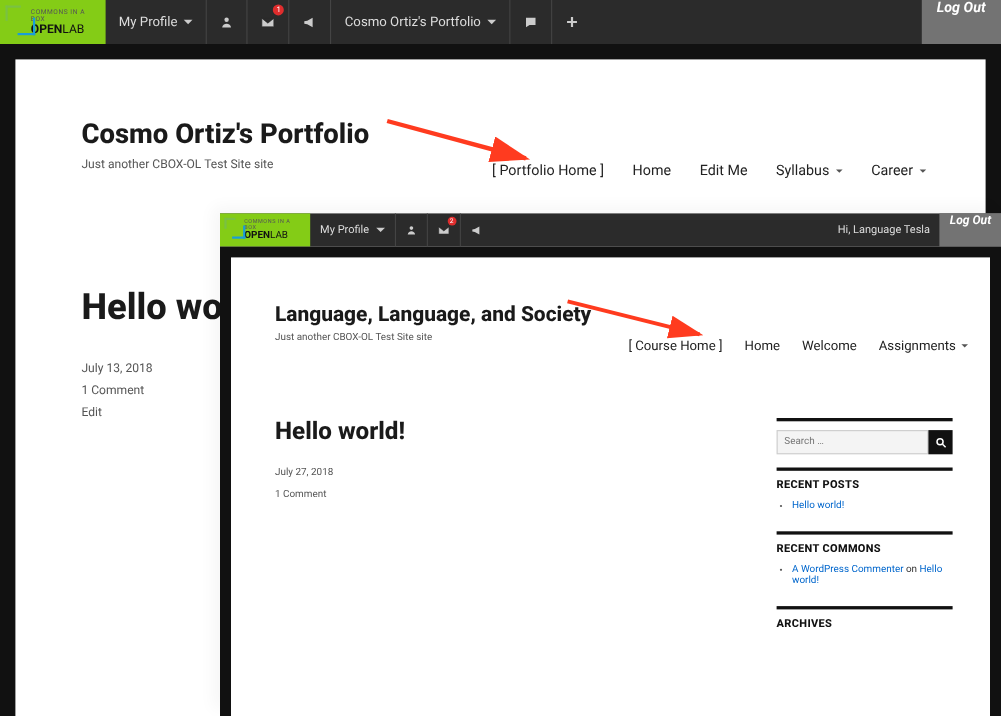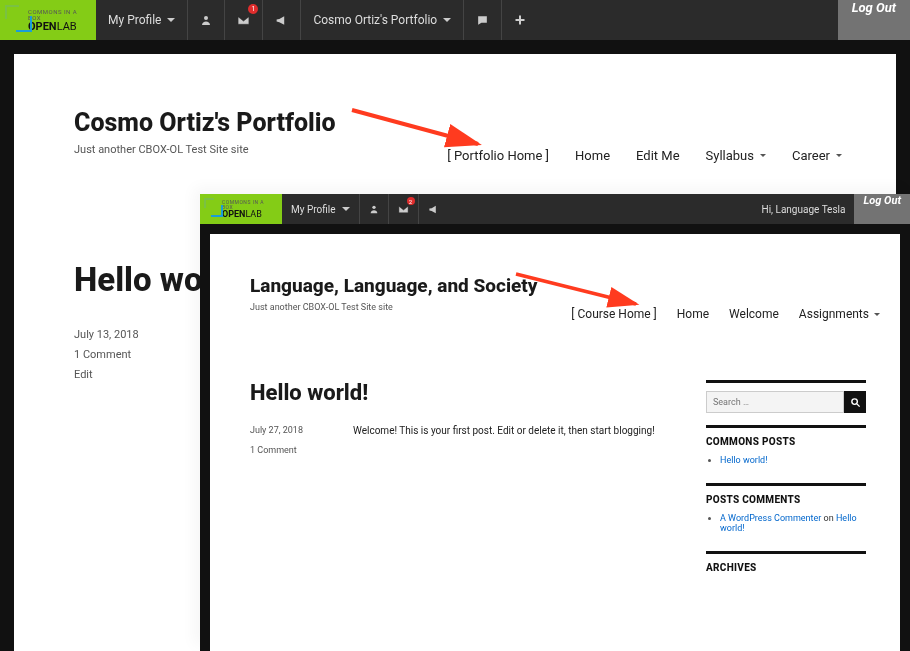--- a/index.html
+++ b/index.html
@@ -256,44 +256,43 @@
       </svg>
 
       <div class="inner-body">
         <div class="inner-main">
           <div class="post-title">Hello world!</div>
           <div class="inner-meta-row">
             <div>
               <div style="margin-bottom:10px;">July 27, 2018</div>
               <div>1 Comment</div>
             </div>
-            <div class="excerpt">Welcome! This is your first post. Edit or delete it, then start blogging!</div>
           </div>
         </div>
 
         <aside class="sidebar">
           <div class="hr-thick"></div>
           <div class="search-row">
             <input type="text" placeholder="Search …" style="">
             <button>
               <svg width="11" height="11" viewBox="0 0 24 24" fill="none" stroke="#fff" stroke-width="3">
                   <circle cx="10" cy="10" r="6"></circle>
                   <line x1="15" y1="15" x2="21" y2="21"></line>
                 </svg>
             </button>
           </div>
 
           <div class="hr-thick"></div>
-          <h4>COMMONS POSTS</h4>
+          <h4>RECENT POSTS</h4>
           <ul>
             <li><a>Hello world!</a></li>
           </ul>
 
           <div class="hr-thick"></div>
-          <h4>POSTS COMMENTS</h4>
+          <h4>RECENT COMMONS</h4>
           <ul>
             <li>
               <a>A WordPress Commenter</a><span class="on"> on </span><a>Hello world!</a>
             </li>
           </ul>
 
           <div class="hr-thick"></div>
           <h4>ARCHIVES</h4>
         </aside>
       </div>

